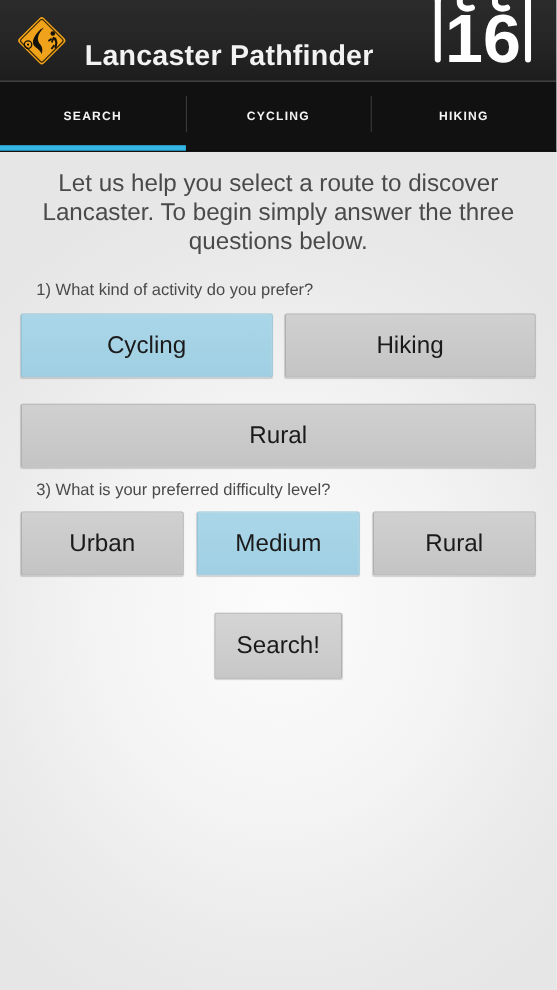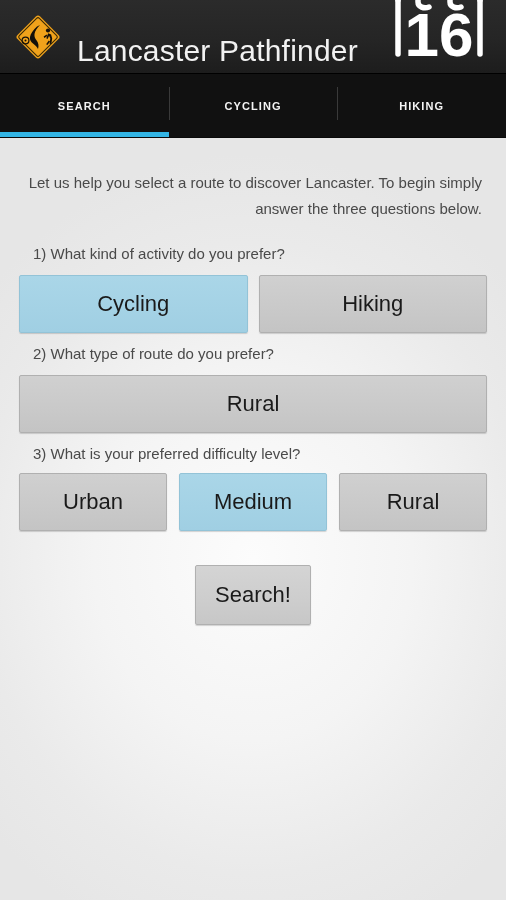--- a/index.html
+++ b/index.html
@@ -36,25 +36,25 @@
   }
   .app-icon {
     width: 46px;
     height: 46px;
     margin-left: 15px;
     flex: 0 0 auto;
     position: relative;
   }
   .app-title {
     color: #f2f2f2;
-    font-size: 30px;
+    font-size: 26px;
     margin-left: 16px;
     letter-spacing: 0.2px;
     white-space: nowrap;
-    font-weight: 400;
+    font-weight: 700;
     margin-top: 28px;
   }
   .route-badge {
     position: absolute;
     right: 8px;
     top: -10px;
     width: 118px;
     height: 84px;
     flex: 0 0 auto;
   }
@@ -100,24 +100,24 @@
     background: #33b5e5;
   }
 
   
   .content {
     position: relative;
     padding: 0;
   }
   .intro {
     color: #4a4a4a;
-    font-size: 15px;
+    font-size: 22px;
     line-height: 26px;
-    text-align: right;
-    padding: 32px 24px 0 24px;
+    text-align: center;
+    padding: 16px 24px 0 24px;
     box-sizing: border-box;
   }
 
   .question {
     color: #4a4a4a;
     font-size: 15px;
     padding-left: 33px;
     line-height: 18px;
   }
 
@@ -251,21 +251,20 @@
       <div class="choice-btn selected">
         <span>Cycling</span>
       </div>
       <div class="choice-btn">
         <span>Hiking</span>
       </div>
     </div>
 
     <div class="sp-after-row"></div>
 
-    <div class="question">2) What type of route do you prefer?</div>
     <div class="sp-after-row"></div>
     <div class="btn-row row-two">
       <div class="choice-btn">
         <span>Rural</span>
       </div>
     </div>
 
     <div class="sp-after-row"></div>
 
     <div class="question">3) What is your preferred difficulty level?</div>

